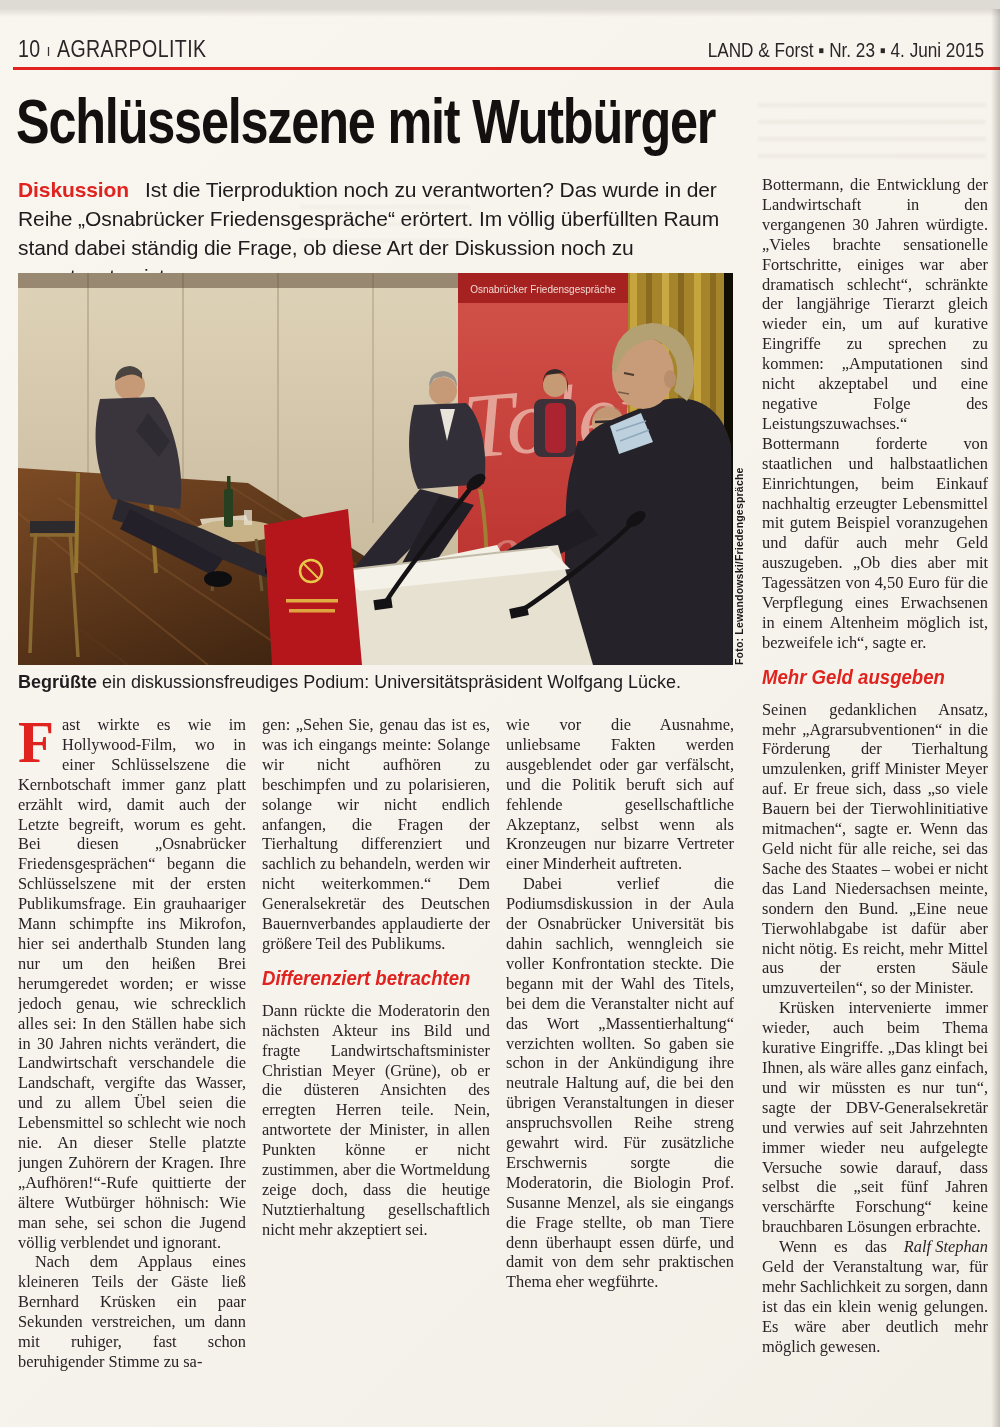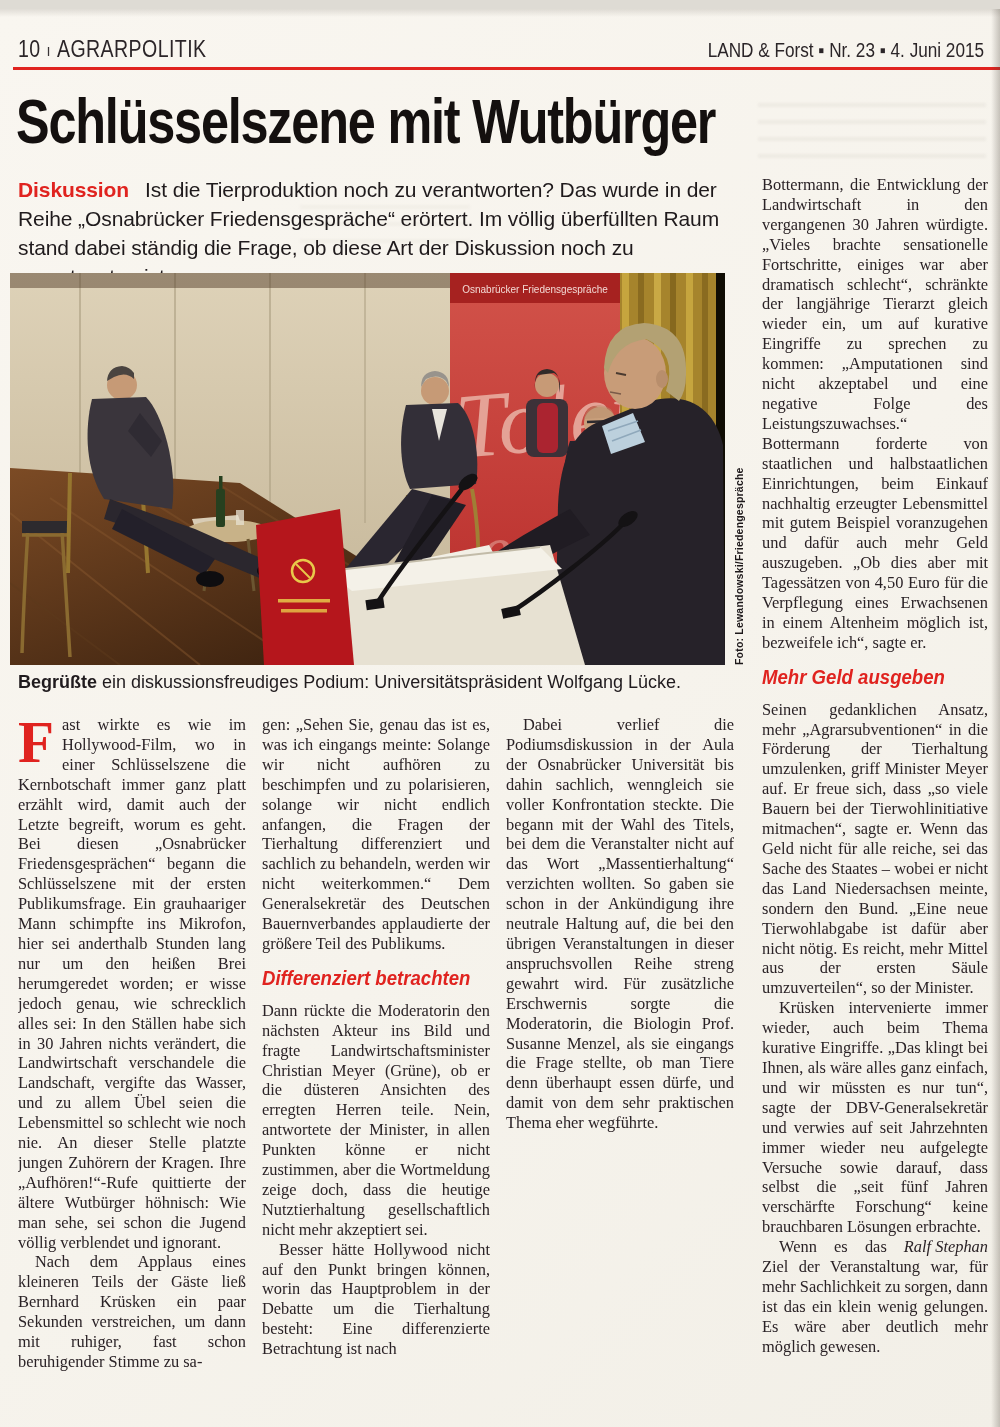--- a/index.html
+++ b/index.html
@@ -30,21 +30,21 @@
   .g2 { left:300px; top:196px; width:170px; height:48px; opacity:.35; }
 
   .headline { position:absolute; left:16px; top:76px; margin:0; font-size:63px; font-weight:bold;
     letter-spacing:-1.5px; color:#14100f; transform:scaleX(.8); transform-origin:left top; white-space:nowrap; }
 
   .lead { position:absolute; left:18px; top:166px; width:724px; margin:0;
     font-size:21px; line-height:29px; letter-spacing:-.1px; color:#1f1a1c; }
   .kicker { color:#e0231f; font-weight:bold; padding-right:16px;text-align:center; }
 
   
-  .photo { position:absolute; left:10px; top:264px; width:715px; height:392px; overflow:hidden;
+  .photo { position:absolute; left:18px; top:264px; width:715px; height:392px; overflow:hidden;
     background:#c9bca2; }
   .photo svg { display:block; }
   .credit { position:absolute; left:733px; top:264px; height:392px; width:15px;
     writing-mode:vertical-rl; transform:rotate(180deg);
     font-size:10.5px; font-weight:bold; color:#1d181a; letter-spacing:.2px; }
   .caption { position:absolute; left:18px; top:663px; width:724px; font-size:18px; color:#201b1e; }
   .caption b { font-weight:bold; }
 
   
   .col { position:absolute; top:706px; bottom:0; width:228px; overflow:hidden;
@@ -246,30 +246,30 @@
 
   <div class="col c1" lang="de">
     <p><span class="dropcap">F</span><span>ast wirkte es wie im Hollywood-Film, wo in einer Schlüsselszene die Kernbotschaft immer ganz platt erzählt wird, damit auch der Letzte begreift, worum es geht. Bei diesen „Osnabrücker Friedensgesprächen“ begann die Schlüsselszene mit der ersten Publikumsfrage. Ein grauhaariger Mann schimpfte ins Mikrofon, hier sei anderthalb Stunden lang nur um den heißen Brei herumgeredet worden; er wisse jedoch genau, wie schrecklich alles sei: In den Ställen habe sich in 30 Jahren nichts verändert, die Landwirtschaft verschandele die Landschaft, vergifte das Wasser, und zu allem Übel seien die Lebensmittel so schlecht wie noch nie. An dieser Stelle platzte jungen Zuhörern der Kragen. Ihre „Aufhören!“-Rufe quittierte der ältere Wutbürger höhnisch: Wie man sehe, sei schon die Jugend völlig verblendet und ignorant.</span></p>
     <p class="ind">Nach dem Applaus eines kleineren Teils der Gäste ließ Bernhard Krüsken ein paar Sekunden verstreichen, um dann mit ruhiger, fast schon beruhigender Stimme zu sa-</p>
   </div>
 
   <div class="col c2" lang="de">
     <p>gen: „Sehen Sie, genau das ist es, was ich eingangs meinte: Solange wir nicht aufhören zu beschimpfen und zu polarisieren, solange wir nicht endlich anfangen, die Fragen der Tierhaltung differenziert und sachlich zu behandeln, werden wir nicht weiterkommen.“ Dem Generalsekretär des Deutschen Bauernverbandes applaudierte der größere Teil des Publikums.</p>
     <h3 class="subhead">Differenziert betrachten</h3>
     <p>Dann rückte die Moderatorin den nächsten Akteur ins Bild und fragte Landwirtschaftsminister Christian Meyer (Grüne), ob er die düsteren Ansichten des erregten Herren teile. Nein, antwortete der Minister, in allen Punkten könne er nicht zustimmen, aber die Wortmeldung zeige doch, dass die heutige Nutztierhaltung gesellschaftlich nicht mehr akzeptiert sei.</p>
-    <p class="ind">Besser hätte Hollywood nicht auf den Punkt bringen können, worin das Hauptproblem in der Debatte um die Tierhaltung besteht: Eine differenzierte Betrachtung ist nach</p>
   </div>
 
   <div class="col c3" lang="de">
+    <p>wie vor die Ausnahme, unliebsame Fakten werden ausgeblendet oder gar verfälscht, und die Politik beruft sich auf fehlende gesellschaftliche Akzeptanz, selbst wenn als Kronzeugen nur bizarre Vertreter einer Minderheit auftreten.</p>
     <p class="ind">Dabei verlief die Podiumsdiskussion in der Aula der Osnabrücker Universität bis dahin sachlich, wenngleich sie voller Konfrontation steckte. Die begann mit der Wahl des Titels, bei dem die Veranstalter nicht auf das Wort „Massentierhaltung“ verzichten wollten. So gaben sie schon in der Ankündigung ihre neutrale Haltung auf, die bei den übrigen Veranstaltungen in dieser anspruchsvollen Reihe streng gewahrt wird. Für zusätzliche Erschwernis sorgte die Moderatorin, die Biologin Prof. Susanne Menzel, als sie eingangs die Frage stellte, ob man Tiere denn überhaupt essen dürfe, und damit von dem sehr praktischen Thema eher wegführte.</p>
   </div>
 
   <div class="col c4" lang="de">
     <p>Bottermann, die Entwicklung der Landwirtschaft in den vergangenen 30 Jahren würdigte. „Vieles brachte sensationelle Fortschritte, einiges war aber dramatisch schlecht“, schränkte der langjährige Tierarzt gleich wieder ein, um auf kurative Eingriffe zu sprechen zu kommen: „Amputationen sind nicht akzeptabel und eine negative Folge des Leistungszuwachses.“ Bottermann forderte von staatlichen und halbstaatlichen Einrichtungen, beim Einkauf nachhaltig erzeugter Lebensmittel mit gutem Beispiel voranzugehen und dafür auch mehr Geld auszugeben. „Ob dies aber mit Tagessätzen von 4,50 Euro für die Verpflegung eines Erwachsenen in einem Altenheim möglich ist, bezweifele ich“, sagte er.</p>
     <h3 class="subhead">Mehr Geld ausgeben</h3>
     <p>Seinen gedanklichen Ansatz, mehr „Agrarsubventionen“ in die Förderung der Tierhaltung umzulenken, griff Minister Meyer auf. Er freue sich, dass „so viele Bauern bei der Tierwohlinitiative mitmachen“, sagte er. Wenn das Geld nicht für alle reiche, sei das Sache des Staates – wobei er nicht das Land Niedersachsen meinte, sondern den Bund. „Eine neue Tierwohlabgabe ist dafür aber nicht nötig. Es reicht, mehr Mittel aus der ersten Säule umzuverteilen“, so der Minister.</p>
     <p class="ind">Krüsken intervenierte immer wieder, auch beim Thema kurative Eingriffe. „Das klingt bei Ihnen, als wäre alles ganz einfach, und wir müssten es nur tun“, sagte der DBV-Generalsekretär und verwies auf seit Jahrzehnten immer wieder neu aufgelegte Versuche sowie darauf, dass selbst die „seit fünf Jahren verschärfte Forschung“ keine brauchbaren Lösungen erbrachte.</p>
-    <p class="ind"><span class="author">Ralf Stephan</span><span>Wenn es das Ziel der Veranstaltung war, für mehr Sachlichkeit zu sorgen, dann ist das ein klein wenig gelungen. Es wäre aber deutlich mehr möglich gewesen.</span></p>
+    <p class="ind"><span class="author">Ralf Stephan</span><span>Wenn es das Geld der Veranstaltung war, für mehr Sachlichkeit zu sorgen, dann ist das ein klein wenig gelungen. Es wäre aber deutlich mehr möglich gewesen.</span></p>
   </div>
 
   <div class="edge-shade"></div>
   <div class="top-shade"></div>
 </div>
 
 </body></html>

